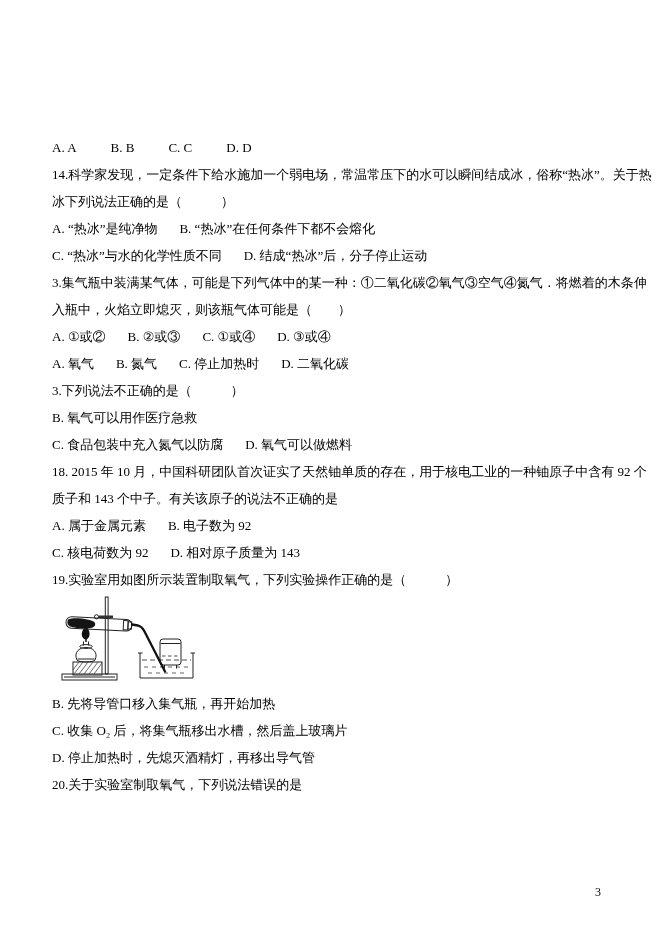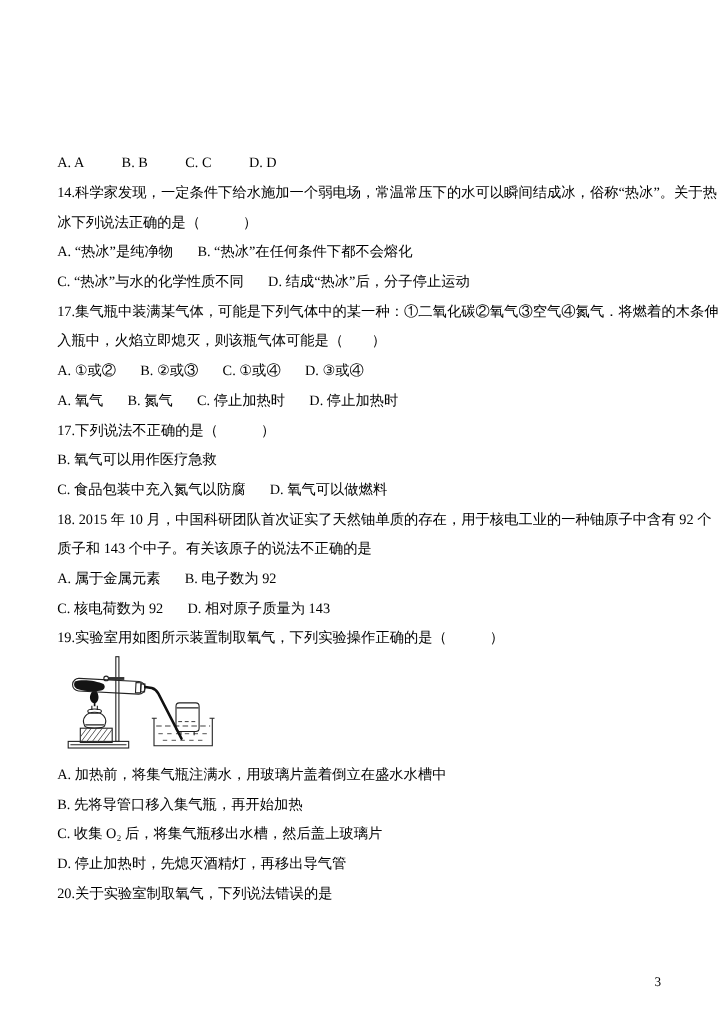--- a/index.html
+++ b/index.html
@@ -41,37 +41,37 @@
     <div class="line">冰下列说法正确的是（　　　）</div>
     <div class="line opts">
       <span>A. “热冰”是纯净物</span>
       <span>B. “热冰”在任何条件下都不会熔化</span>
     </div>
     <div class="line opts">
       <span>C. “热冰”与水的化学性质不同</span>
       <span>D. 结成“热冰”后，分子停止运动</span>
     </div>
 
-    <div class="line">17.集气瓶中装满某气体，可能是下列气体中的某一种：①二氧化碳②氧气③空气④氮气．将燃着的木条伸</div>
+    <div class="line">3.集气瓶中装满某气体，可能是下列气体中的某一种：①二氧化碳②氧气③空气④氮气．将燃着的木条伸</div>
     <div class="line">入瓶中，火焰立即熄灭，则该瓶气体可能是（　　）</div>
     <div class="line opts">
       <span>A. ①或②</span>
       <span>B. ②或③</span>
       <span>C. ①或④</span>
       <span>D. ③或④</span>
     </div>
 
     <div class="line opts">
       <span>A. 氧气</span>
       <span>B. 氮气</span>
       <span>C. 停止加热时</span>
-      <span>D. 停止加热时</span>
+      <span>D. 二氧化碳</span>
     </div>
 
-    <div class="line">17.下列说法不正确的是（　　　）</div>
+    <div class="line">3.下列说法不正确的是（　　　）</div>
     <div class="line opts">
       <span>B. 氧气可以用作医疗急救</span>
     </div>
     <div class="line opts">
       <span>C. 食品包装中充入氮气以防腐</span>
       <span>D. 氧气可以做燃料</span>
     </div>
 
     <div class="line">18. 2015 年 10 月，中国科研团队首次证实了天然铀单质的存在，用于核电工业的一种铀原子中含有 92 个</div>
     <div class="line">质子和 143 个中子。有关该原子的说法不正确的是</div>
@@ -130,21 +130,20 @@
           <rect class="ln" x="100" y="45" width="21" height="26" rx="3" fill="#fff"></rect>
           <line class="ln" x1="100.5" y1="49.5" x2="120.5" y2="49.5" stroke-width="0.7"></line>
           <path d="M102,62 L119,62" stroke="#222" stroke-width="0.8" stroke-dasharray="3.5 2.5" fill="none"></path>
           <path class="ln" d="M104.5,71 L104.5,74.5 M116.5,71 L116.5,74.5"></path>
         </g>
 
         <path d="M72,30.5 L78,31.5 C81,32.3 82.6,34 84,36.5 L105,77.5" fill="none" stroke="#111" stroke-width="2.3" stroke-linecap="round"></path>
       </svg>
     </div>
 
-    <div class="line">A. 加热前，将集气瓶注满水，用玻璃片盖着倒立在盛水水槽中</div>
     <div class="line">B. 先将导管口移入集气瓶，再开始加热</div>
     <div class="line">C. 收集 O₂ 后，将集气瓶移出水槽，然后盖上玻璃片</div>
     <div class="line">D. 停止加热时，先熄灭酒精灯，再移出导气管</div>
 
     <div class="line">20.关于实验室制取氧气，下列说法错误的是</div>
   </div>
 
   <div class="pageno">3</div>
 </div>
 

